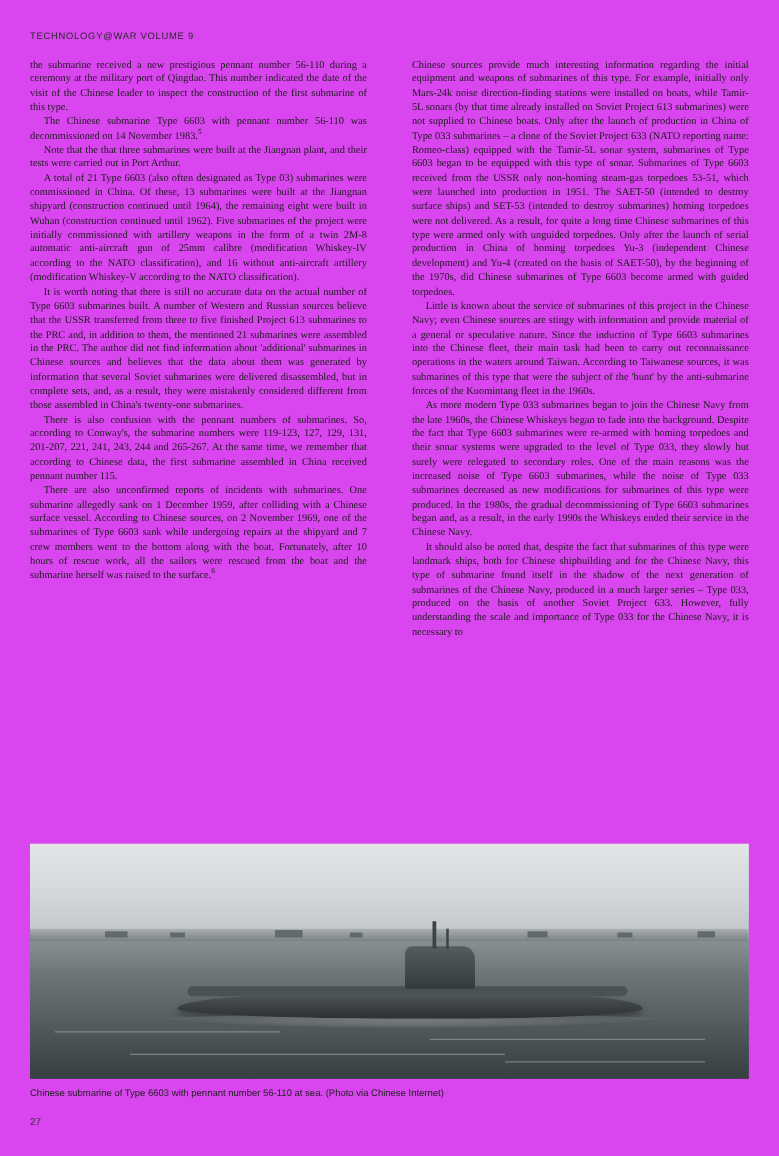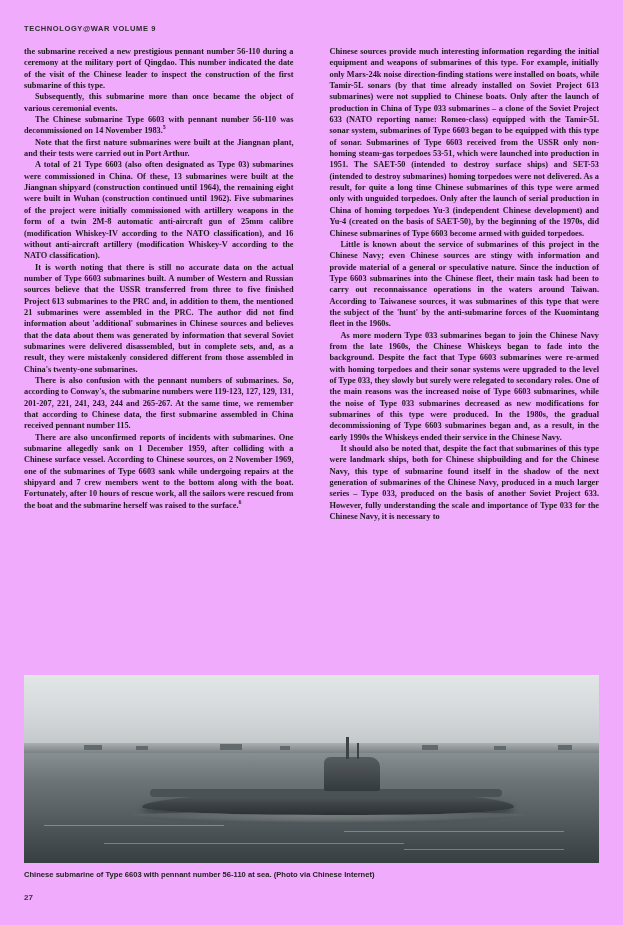--- a/index.html
+++ b/index.html
@@ -11,22 +11,21 @@
     width: 623px;
     height: 925px;
     position: relative;
     font-family: "Liberation Serif", serif;
     color: #1a1a1a;
     overflow: hidden;
   }
   .page {
     position: absolute;
     inset: 0;
-    background: #f0abfc;
-    font-weight: bold;
+    background: #d946ef;
   }
   .running-head {
     position: absolute;
     top: 24px;
     left: 24px;
     font-family: "Liberation Sans", sans-serif;
     font-size: 7.5px;
     letter-spacing: 0.6px;
     color: #2a2a2a;
     text-transform: uppercase;
@@ -183,23 +182,22 @@
 <body>
 
 <div class="page">
 
   <div class="running-head">TECHNOLOGY@WAR VOLUME 9</div>
 
   <div class="columns">
 
     <div class="col">
       <p class="noindent">the submarine received a new prestigious pennant number 56-110 during a ceremony at the military port of Qingdao. This number indicated the date of the visit of the Chinese leader to inspect the construction of the first submarine of this type.</p>
-      <p class="indent">Subsequently, this submarine more than once became the object of various ceremonial events.</p>
       <p class="indent"><span>The Chinese submarine Type 6603 with pennant number 56-110 was decommissioned on 14 November 1983.</span><sup>5</sup></p>
-      <p class="indent">Note that the first nature submarines were built at the Jiangnan plant, and their tests were carried out in Port Arthur.</p>
+      <p class="indent">Note that the that three submarines were built at the Jiangnan plant, and their tests were carried out in Port Arthur.</p>
       <p class="indent">A total of 21 Type 6603 (also often designated as Type 03) submarines were commissioned in China. Of these, 13 submarines were built at the Jiangnan shipyard (construction continued until 1964), the remaining eight were built in Wuhan (construction continued until 1962). Five submarines of the project were initially commissioned with artillery weapons in the form of a twin 2M-8 automatic anti-aircraft gun of 25mm calibre (modification Whiskey-IV according to the NATO classification), and 16 without anti-aircraft artillery (modification Whiskey-V according to the NATO classification).</p>
       <p class="indent">It is worth noting that there is still no accurate data on the actual number of Type 6603 submarines built. A number of Western and Russian sources believe that the USSR transferred from three to five finished Project 613 submarines to the PRC and, in addition to them, the mentioned 21 submarines were assembled in the PRC. The author did not find information about 'additional' submarines in Chinese sources and believes that the data about them was generated by information that several Soviet submarines were delivered disassembled, but in complete sets, and, as a result, they were mistakenly considered different from those assembled in China's twenty-one submarines.</p>
       <p class="indent"><span>There is also confusion with the pennant numbers of submarines. So, according to Conway's, the submarine numbers were 119-123, 127, 129, 131, 201-207, 221, 241, 243, 244 and 265-267. At the same time, we remember that according to Chinese data, the first submarine assembled in China received pennant number 115.</span></p>
       <p class="indent"><span>There are also unconfirmed reports of incidents with submarines. One submarine allegedly sank on 1 December 1959, after colliding with a Chinese surface vessel. According to Chinese sources, on 2 November 1969, one of the submarines of Type 6603 sank while undergoing repairs at the shipyard and 7 crew members went to the bottom along with the boat. Fortunately, after 10 hours of rescue work, all the sailors were rescued from the boat and the submarine herself was raised to the surface.</span><sup>6</sup></p>
     </div>
 
     <div class="col">
       <p class="noindent"><span>Chinese sources provide much interesting information regarding the initial equipment and weapons of submarines of this type. For example, initially only Mars-24k noise direction-finding stations were installed on boats, while Tamir-5L sonars (by that time already installed on Soviet Project 613 submarines) were not supplied to Chinese boats. Only after the launch of production in China of Type 033 submarines – a clone of the Soviet Project 633 (NATO reporting name: Romeo-class) equipped with the Tamir-5L sonar system, submarines of Type 6603 began to be equipped with this type of sonar. Submarines of Type 6603 received from the USSR only non-homing steam-gas torpedoes 53-51, which were launched into production in 1951. The SAET-50 (intended to destroy surface ships) and SET-53 (intended to destroy submarines) homing torpedoes were not delivered. As a result, for quite a long time Chinese submarines of this type were armed only with unguided torpedoes. Only after the launch of serial production in China of homing torpedoes Yu-3 (independent Chinese development) and Yu-4 (created on the basis of SAET-50), by the beginning of the 1970s, did Chinese submarines of Type 6603 become armed with guided torpedoes.</span></p>
       <p class="indent">Little is known about the service of submarines of this project in the Chinese Navy; even Chinese sources are stingy with information and provide material of a general or speculative nature. Since the induction of Type 6603 submarines into the Chinese fleet, their main task had been to carry out reconnaissance operations in the waters around Taiwan. According to Taiwanese sources, it was submarines of this type that were the subject of the 'hunt' by the anti-submarine forces of the Kuomintang fleet in the 1960s.</p>
       <p class="indent">As more modern Type 033 submarines began to join the Chinese Navy from the late 1960s, the Chinese Whiskeys began to fade into the background. Despite the fact that Type 6603 submarines were re-armed with homing torpedoes and their sonar systems were upgraded to the level of Type 033, they slowly but surely were relegated to secondary roles. One of the main reasons was the increased noise of Type 6603 submarines, while the noise of Type 033 submarines decreased as new modifications for submarines of this type were produced. In the 1980s, the gradual decommissioning of Type 6603 submarines began and, as a result, in the early 1990s the Whiskeys ended their service in the Chinese Navy.</p>

